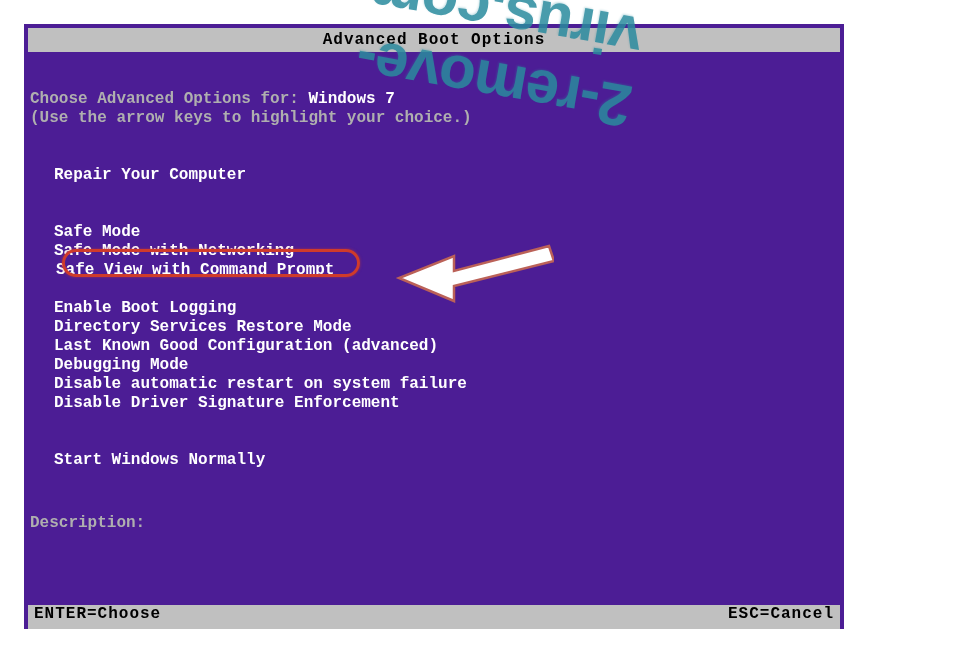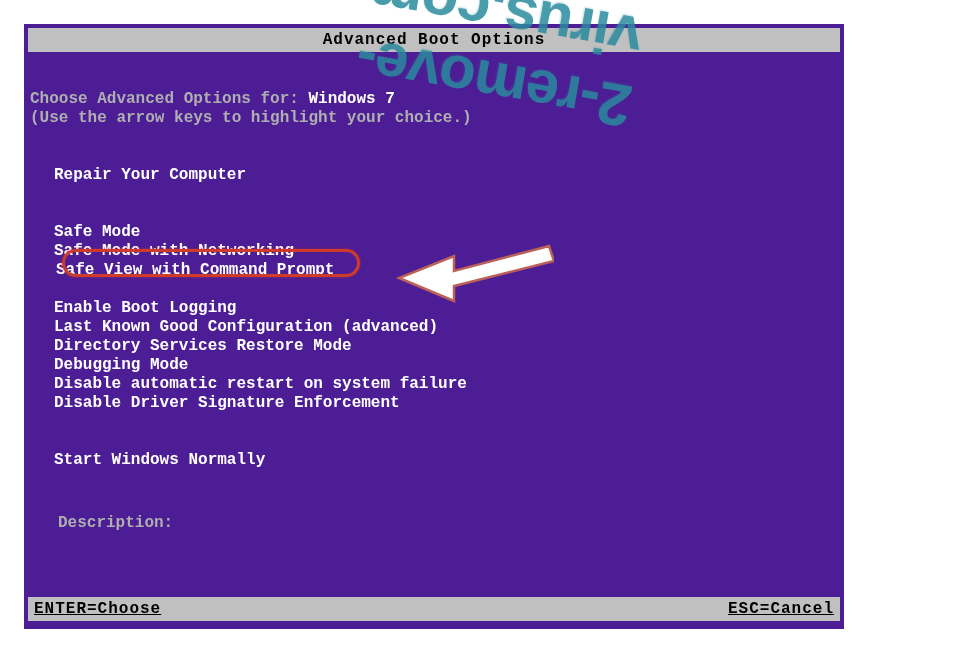--- a/index.html
+++ b/index.html
@@ -53,36 +53,35 @@
       box-shadow: 0 0 3px rgba(207,59,43,0.6);
     }
     .arrow {
       position: absolute;
       left: 370px;
       top: 192px;
       width: 160px;
       height: 90px;
     }
     .desc-block { display: flex; }
-    .desc-label { width: 136px; flex-shrink: 0; margin-left: 28px; }
+    .desc-label { width: 136px; flex-shrink: 0; }
     .desc-text { color: #fff; }
     .footer-bar {
       position: absolute;
-      bottom: 8px;
+      bottom: 0;
       left: 4px;
       right: 4px;
       height: 24px;
       background: #c0c0c0;
       color: #000;
       display: flex;
       justify-content: space-between;
-      align-items: center;
+      align-items: flex-start;
       padding: 0 6px;
       letter-spacing: 1px;
-      text-decoration: underline;
     }
     .watermark {
       position: absolute;
       left: 270px;
       top: -20px;
       color: #2a8b9e;
       font-family: Arial, sans-serif;
       font-size: 60px;
       font-weight: bold;
       transform: rotate(-170deg);
@@ -115,22 +114,22 @@
 
     <div class="gap-big"></div>
 
     <div class="line indent1 white">Safe Mode</div>
     <div class="line indent1 white">Safe Mode with Networking</div>
     <div class="line indent1"><span class="highlighted">Safe View with Command Prompt</span></div>
 
     <div class="gap"></div>
 
     <div class="line indent1 white">Enable Boot Logging</div>
+    <div class="line indent1 white">Directory Services Restore Mode</div>
     <div class="line indent1 white">Last Known Good Configuration (advanced)</div>
-    <div class="line indent1 white">Directory Services Restore Mode</div>
     <div class="line indent1 white">Debugging Mode</div>
     <div class="line indent1 white">Disable automatic restart on system failure</div>
     <div class="line indent1 white">Disable Driver Signature Enforcement</div>
 
     <div class="gap-big"></div>
 
     <div class="line indent1 white">Start Windows Normally</div>
 
     <div style="height:44px"></div>
 

